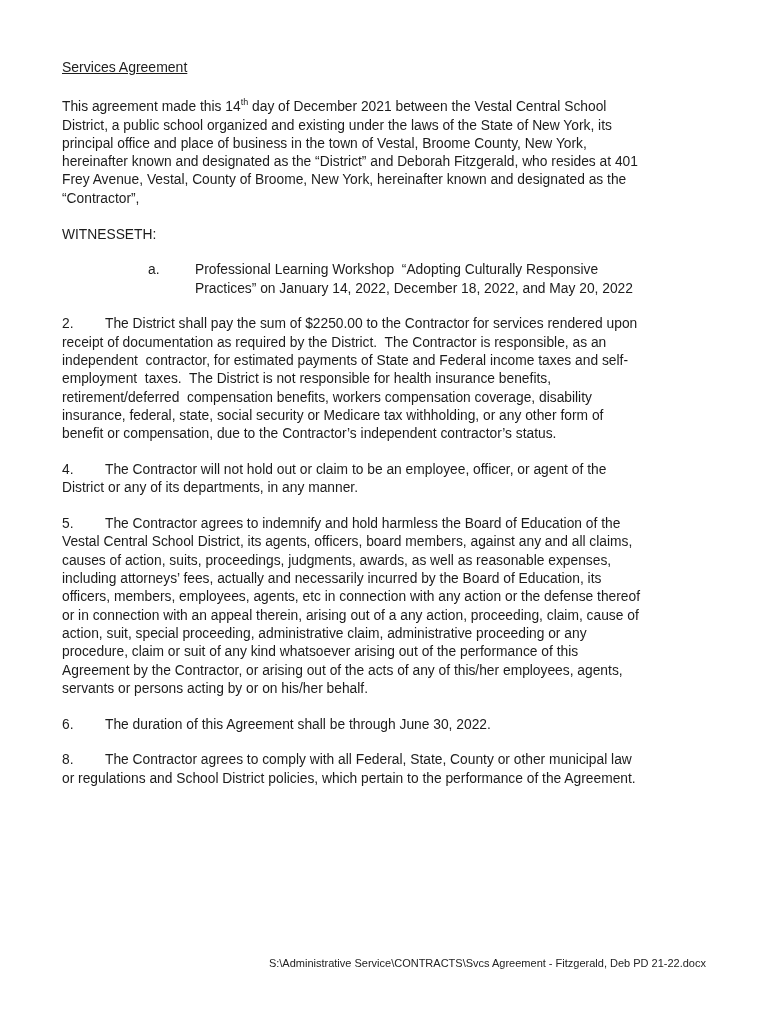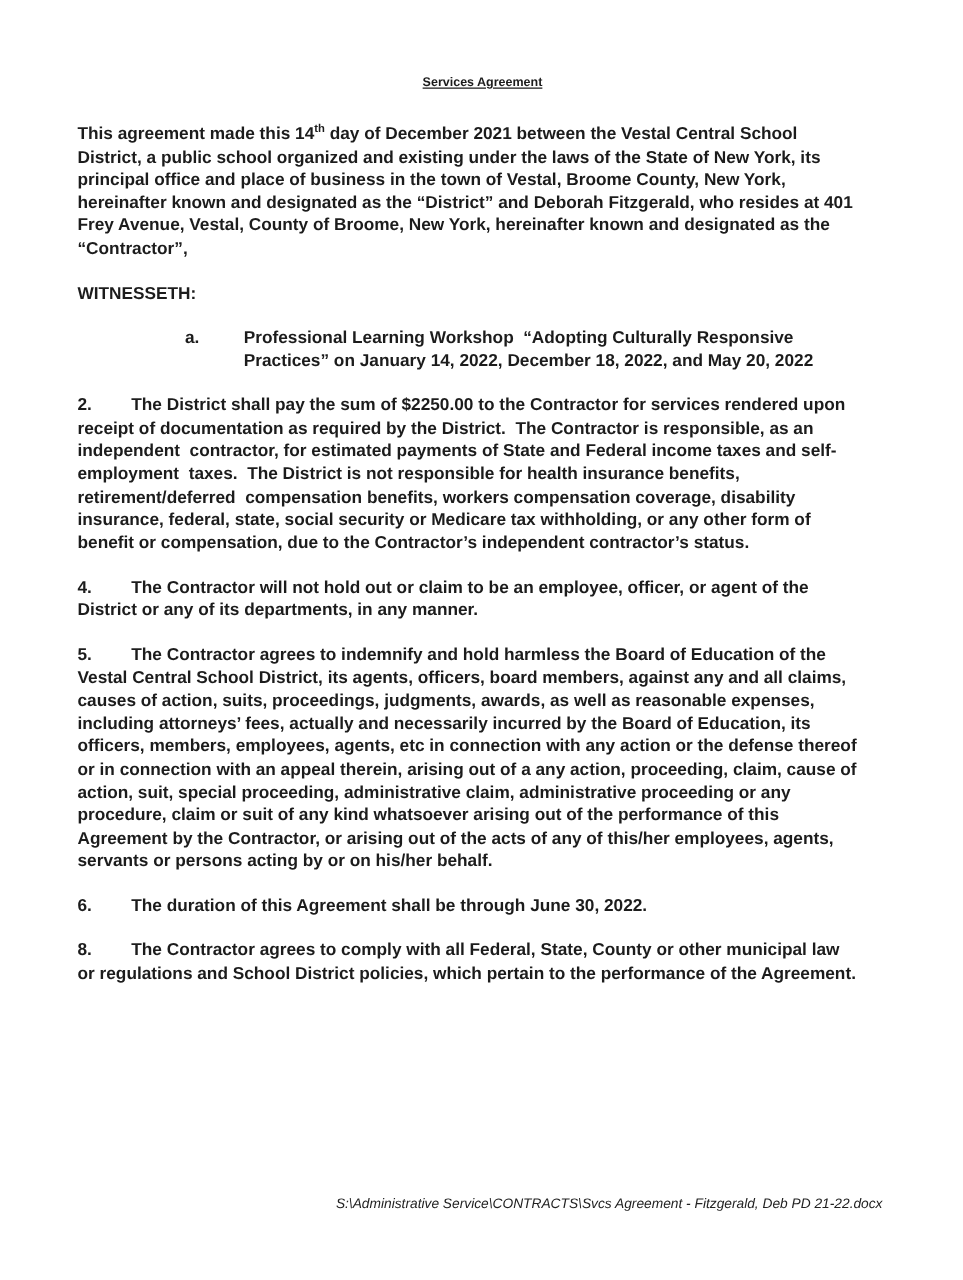--- a/index.html
+++ b/index.html
@@ -18,32 +18,31 @@
   }
   .doc {
     position: absolute;
     left: 62px;
     top: 58px;
     width: 660px;
   }
   .doc-title {
     width: 648px;
     margin: 0 0 22px 0;
-    text-align: center;
-    font-size: 10px;
-    font-weight: bold;
+    text-align: left;
+    font-size: 14px;
+    font-weight: normal;
     text-decoration: underline;
     line-height: 18.3px;
   }
   p.para {
     margin: 0 0 17.5px 0;
     font-size: 13.8px;
     line-height: 18.3px;
     white-space: pre;
-    font-weight: bold;
   }
   p.para.tight {
     margin-bottom: 0;
   }
   .num {
     display: inline-block;
     width: 43px;
   }
   p.sub-item {
     padding-left: 133px;
@@ -61,21 +60,20 @@
   }
   .footer-path {
     position: absolute;
     top: 957px;
     left: 0;
     right: 64px;
     text-align: right;
     font-size: 11px;
     color: #222222;
     white-space: pre;
-    font-style: italic;
   }
 </style>
 </head>
 <body>
 
 <div class="doc">
 
   <h1 class="doc-title">Services Agreement</h1>
 
   <p class="para"><span>This agreement made this 14</span><sup class="ord">th</sup><span> day of December 2021 between the Vestal Central School

